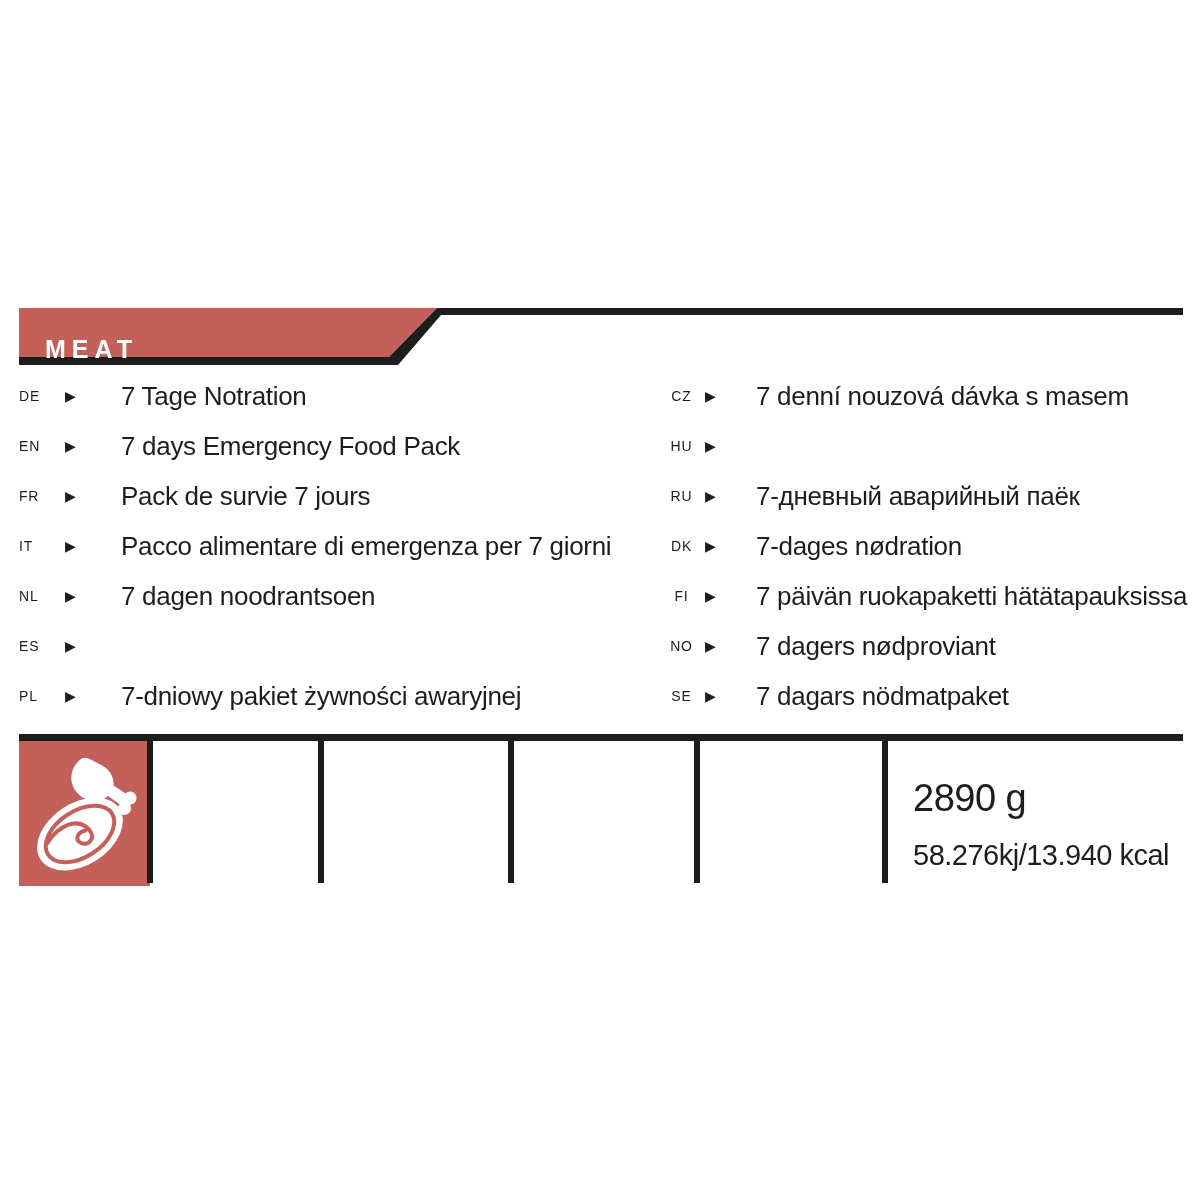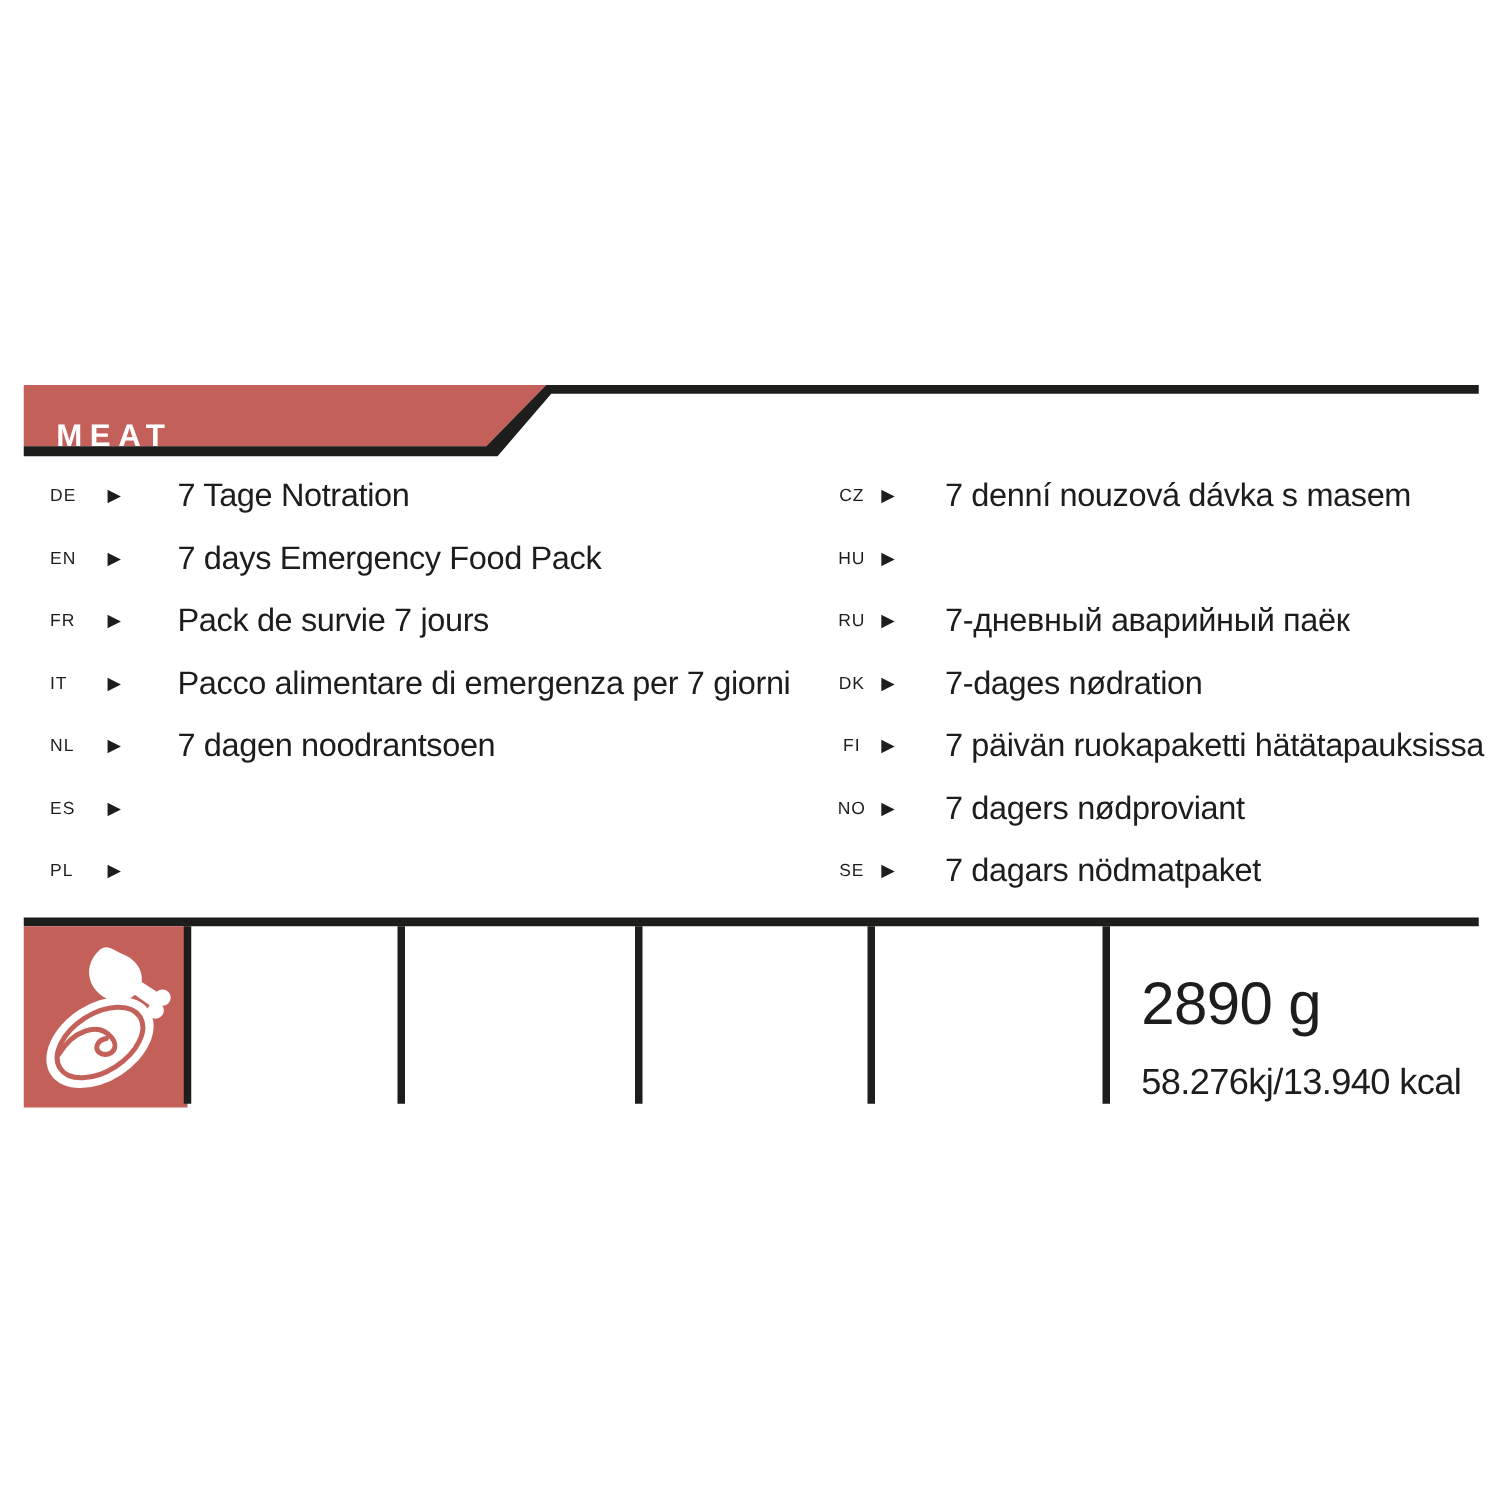--- a/index.html
+++ b/index.html
@@ -15,39 +15,39 @@
     left:45px;top:337px;font-size:25px;font-weight:bold;color:#ffffff;
     letter-spacing:6px;line-height:1;
   }
 
   
   .lang-col{top:371px;}
   .lang-col.left{left:19px;width:632px;}
   .lang-col.right{left:658px;width:534px;}
   .lang-row{height:50px;display:flex;align-items:center;}
   .lang-code{flex:none;font-size:14px;letter-spacing:0.8px;font-weight:normal;}
-  .left  .lang-code{width:46px;margin-left:21px;}
+  .left  .lang-code{width:46px;}
   .right .lang-code{width:47px;text-align:center;}
   .lang-arrow{flex:none;font-size:14px;line-height:1;}
   .left  .lang-arrow{width:40px;}
   .right .lang-arrow{width:35px;}
   .lang-text{font-size:26px;letter-spacing:-0.3px;white-space:nowrap;margin-left:16px;}
 
   
   .grid-top-line{left:19px;top:734px;width:1164px;height:7px;background:#1d1d1b;}
   .icon-box{left:19px;top:741px;width:131px;height:145px;background:#c4605a;}
   .icon-box svg{display:block;width:131px;height:145px;}
   .vline{top:741px;width:6px;height:142px;background:#1d1d1b;}
   .vline.v1{left:147px;}
   .vline.v2{left:318px;}
   .vline.v3{left:508px;}
   .vline.v4{left:694px;}
   .vline.v5{left:882px;}
   .weight-block{left:913px;top:778px;}
-  .weight-main{font-size:48px;letter-spacing:-0.5px;line-height:1.1;}
+  .weight-main{font-size:38px;letter-spacing:-0.5px;line-height:1.1;}
   .weight-energy{font-size:29px;letter-spacing:-0.5px;margin-top:20px;line-height:1.1;}
 </style>
 </head>
 <body>
 
 <svg id="header-svg" class="abs" viewBox="0 0 1200 80" xmlns="http://www.w3.org/2000/svg" aria-hidden="true">
 
   <polygon points="19,8 437,8 389,57 19,57" fill="#c4605a"></polygon>
 
   <path d="M 19,57 L 389,57 L 437,8 L 1183,8 L 1183,15 L 441,15 L 398,65 L 19,65 Z" fill="#1d1d1b"></path>
@@ -80,20 +80,21 @@
     <span class="lang-arrow">▶</span>
     <span class="lang-text">7 dagen noodrantsoen</span>
   </div>
   <div class="lang-row">
     <span class="lang-code">ES</span>
     <span class="lang-arrow">▶</span>
   </div>
   <div class="lang-row">
     <span class="lang-code">PL</span>
     <span class="lang-arrow">▶</span>
+    <span class="lang-text">7-dniowy pakiet żywności awaryjnej</span>
   </div>
 </div>
 
 <div class="abs lang-col right">
   <div class="lang-row">
     <span class="lang-code">CZ</span>
     <span class="lang-arrow">▶</span>
     <span class="lang-text">7 denní nouzová dávka s masem</span>
   </div>
   <div class="lang-row">

